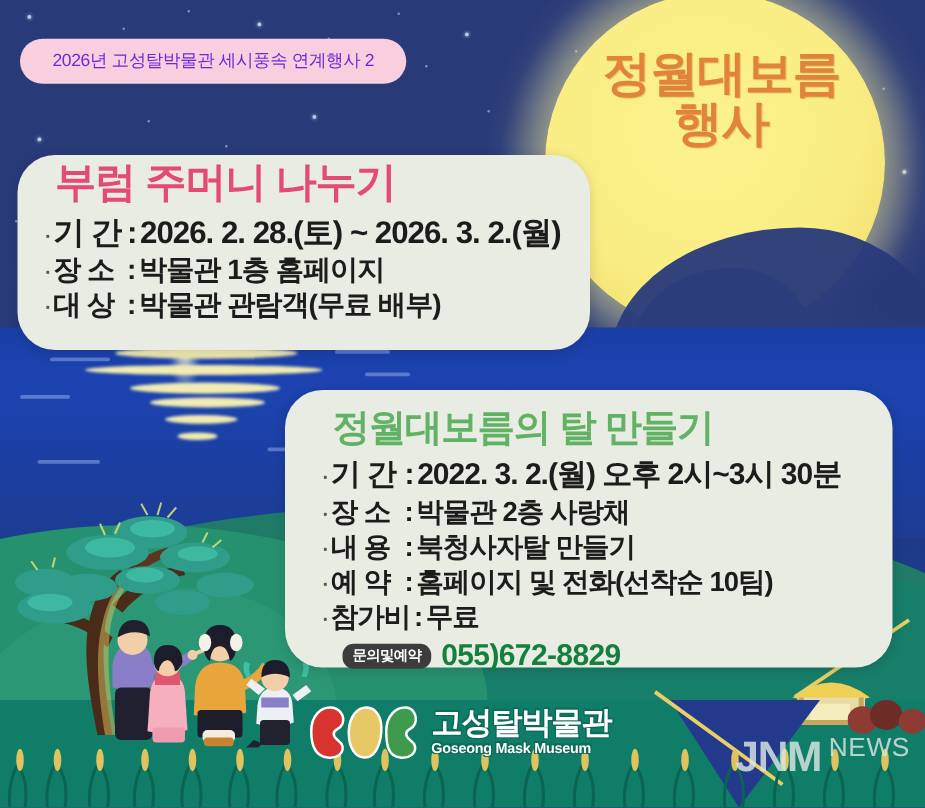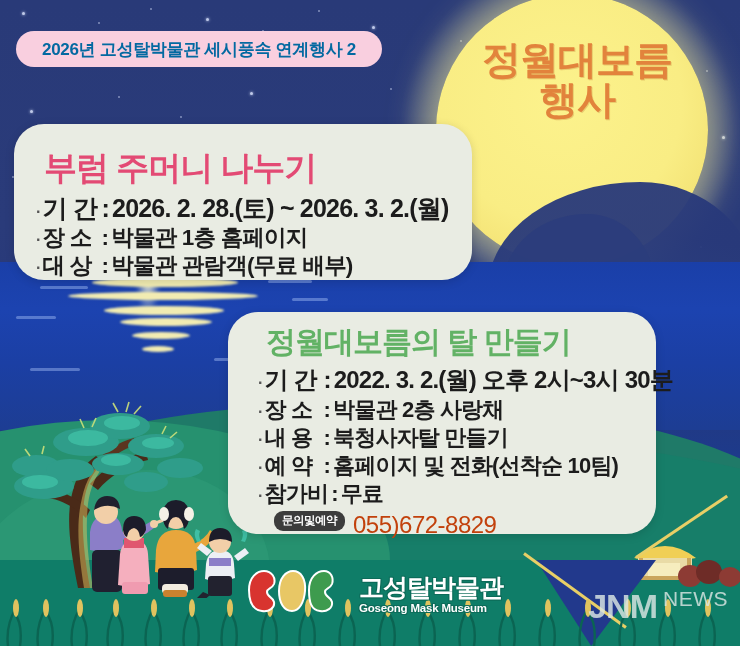--- a/index.html
+++ b/index.html
@@ -120,43 +120,43 @@
   .bushes { position:absolute; left:678px; top:558px; width:66px; height:30px; }
 
   
   .badge-top {
     position:absolute; left:16px; top:31px;
     height:36px; padding:0 26px;
     background:#f9cfdf; border-radius:20px;
     display:flex; align-items:center; justify-content:center;
   }
   .badge-top span {
-    font-size:17px; font-weight:700; color:#0369a1;
+    font-size:14px; font-weight:400; color:#6d28d9;
     letter-spacing:-.3px; white-space:nowrap;
   }
 
   
   .main-title {
     position:absolute; left:432px; top:40px; width:290px;
     text-align:center; line-height:1.02;
     color:#e2833c; font-weight:700; font-size:39px;
     letter-spacing:-1px;
     text-shadow: 1px 1px 0 rgba(180,100,30,.25);
   }
   .main-title .l2 { display:block; }
 
   
   .card {
     position:absolute;
     background:#e9ece3;
     border-radius:30px;
     box-shadow:0 2px 10px rgba(0,0,0,.14);
   }
-  #card-bureom { left:14px; top:124px; width:458px; height:156px; padding:22px 0 0 22px; }
-  #card-mask   { left:228px; top:312px; width:428px; height:222px; padding:10px 0 0 30px; }
+  #card-bureom { left:14px; top:124px; width:458px; height:156px; padding:0 0 0 22px; }
+  #card-mask   { left:228px; top:312px; width:486px; height:222px; padding:10px 0 0 30px; }
 
   .card-title { font-weight:700; letter-spacing:-1px; }
   #card-bureom .card-title { color:#e34a74; font-size:33px; padding-left:8px; margin-bottom:2px; }
   #card-mask   .card-title { color:#62b265; font-size:30px; padding-left:8px; margin-bottom:2px; }
 
   .lines { list-style:none; }
   .lines li {
     display:flex; align-items:baseline;
     color:#1c1c1c; font-weight:700; letter-spacing:-.8px;
     white-space:nowrap;
@@ -168,31 +168,31 @@
 
   #card-bureom .lines li { font-size:22.5px; line-height:1.24; }
   #card-bureom .lines li.first { font-size:25px; }
   #card-bureom .lbl { min-width:56px; }
 
   #card-mask .lines li { font-size:22px; line-height:1.28; }
   #card-mask .lines li.first { font-size:24px; }
   #card-mask .lbl { min-width:56px; }
 
   .contact-row {
-    display:flex; align-items:flex-start; gap:8px; margin-top:3px; padding-left:16px;
+    display:flex; align-items:center; gap:8px; margin-top:3px; padding-left:16px;
   }
   .contact-pill {
     background:#3c3c3c; color:#fff; border-radius:9px;
     padding:2px 8px 3px; font-size:11.5px; font-weight:700; letter-spacing:-.5px;
     white-space:nowrap;
   }
-  .contact-num { font-size:24px; font-weight:400; color:#c2410c; letter-spacing:-.5px; }
-
-  
-  .logo { position:absolute; left:243px; top:558px; width:264px; height:56px; display:flex; align-items:flex-end; gap:24px; }
+  .contact-num { font-size:24px; font-weight:700; color:#15803d; letter-spacing:-.5px; }
+
+  
+  .logo { position:absolute; left:243px; top:558px; width:264px; height:56px; display:flex; align-items:center; gap:10px; }
   .logo-text { display:flex; flex-direction:column; line-height:1; }
   .logo-ko { font-size:25px; font-weight:700; color:#fff; letter-spacing:-1px;
              text-shadow:-1px -1px 0 #0d6b59,1px -1px 0 #0d6b59,-1px 1px 0 #0d6b59,1px 1px 0 #0d6b59; }
   .logo-en { font-size:11.5px; font-weight:700; color:#fff; letter-spacing:-.2px; margin-top:3px;
              text-shadow:-1px -1px 0 #0d6b59,1px -1px 0 #0d6b59,-1px 1px 0 #0d6b59,1px 1px 0 #0d6b59; }
 
   
   .watermark {
     position:absolute; right:12px; bottom:20px;
     display:flex; align-items:flex-start; gap:6px;

